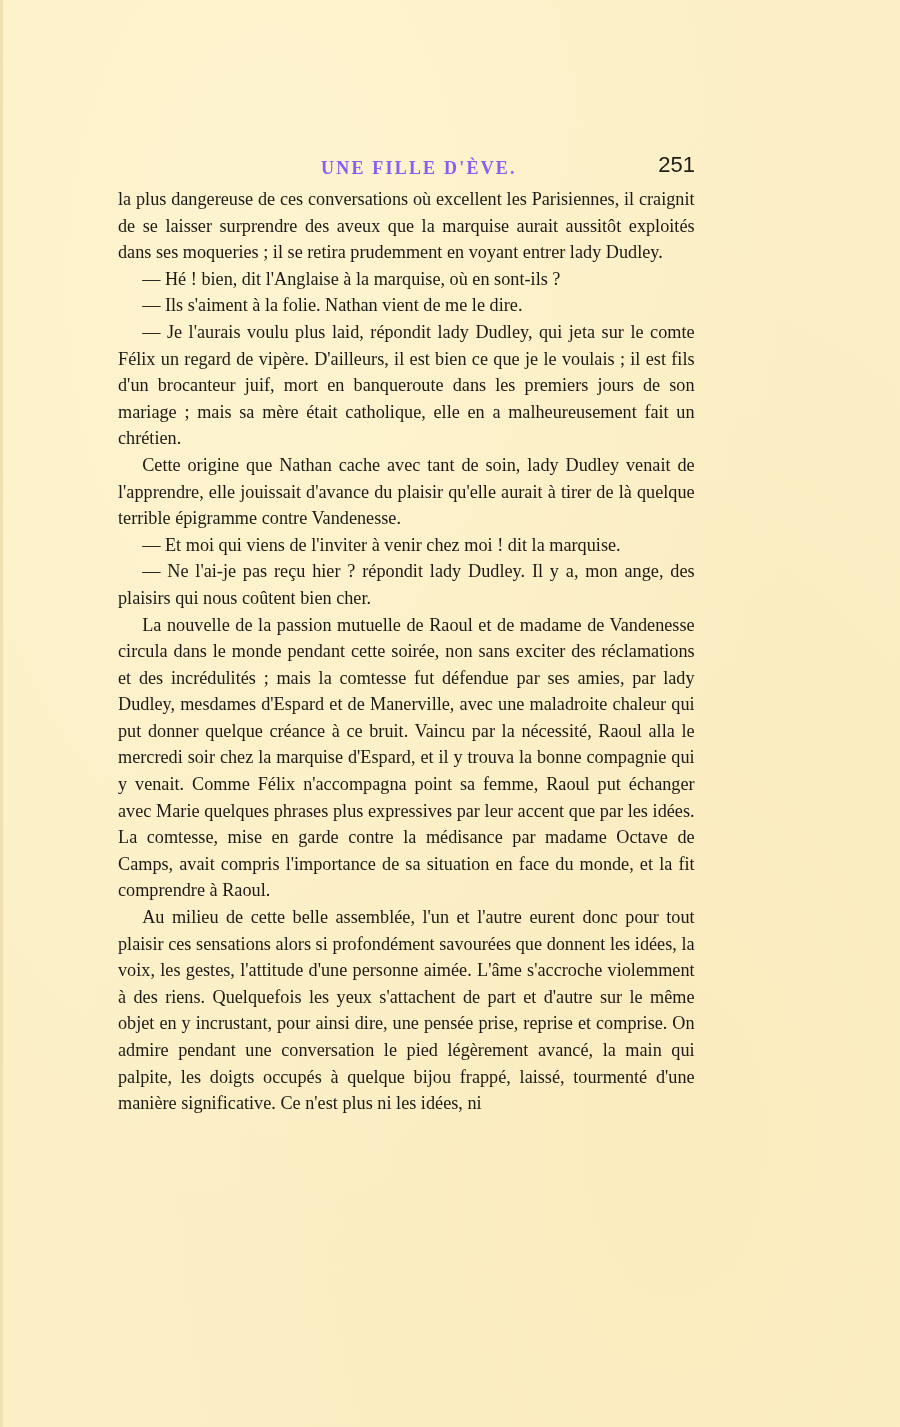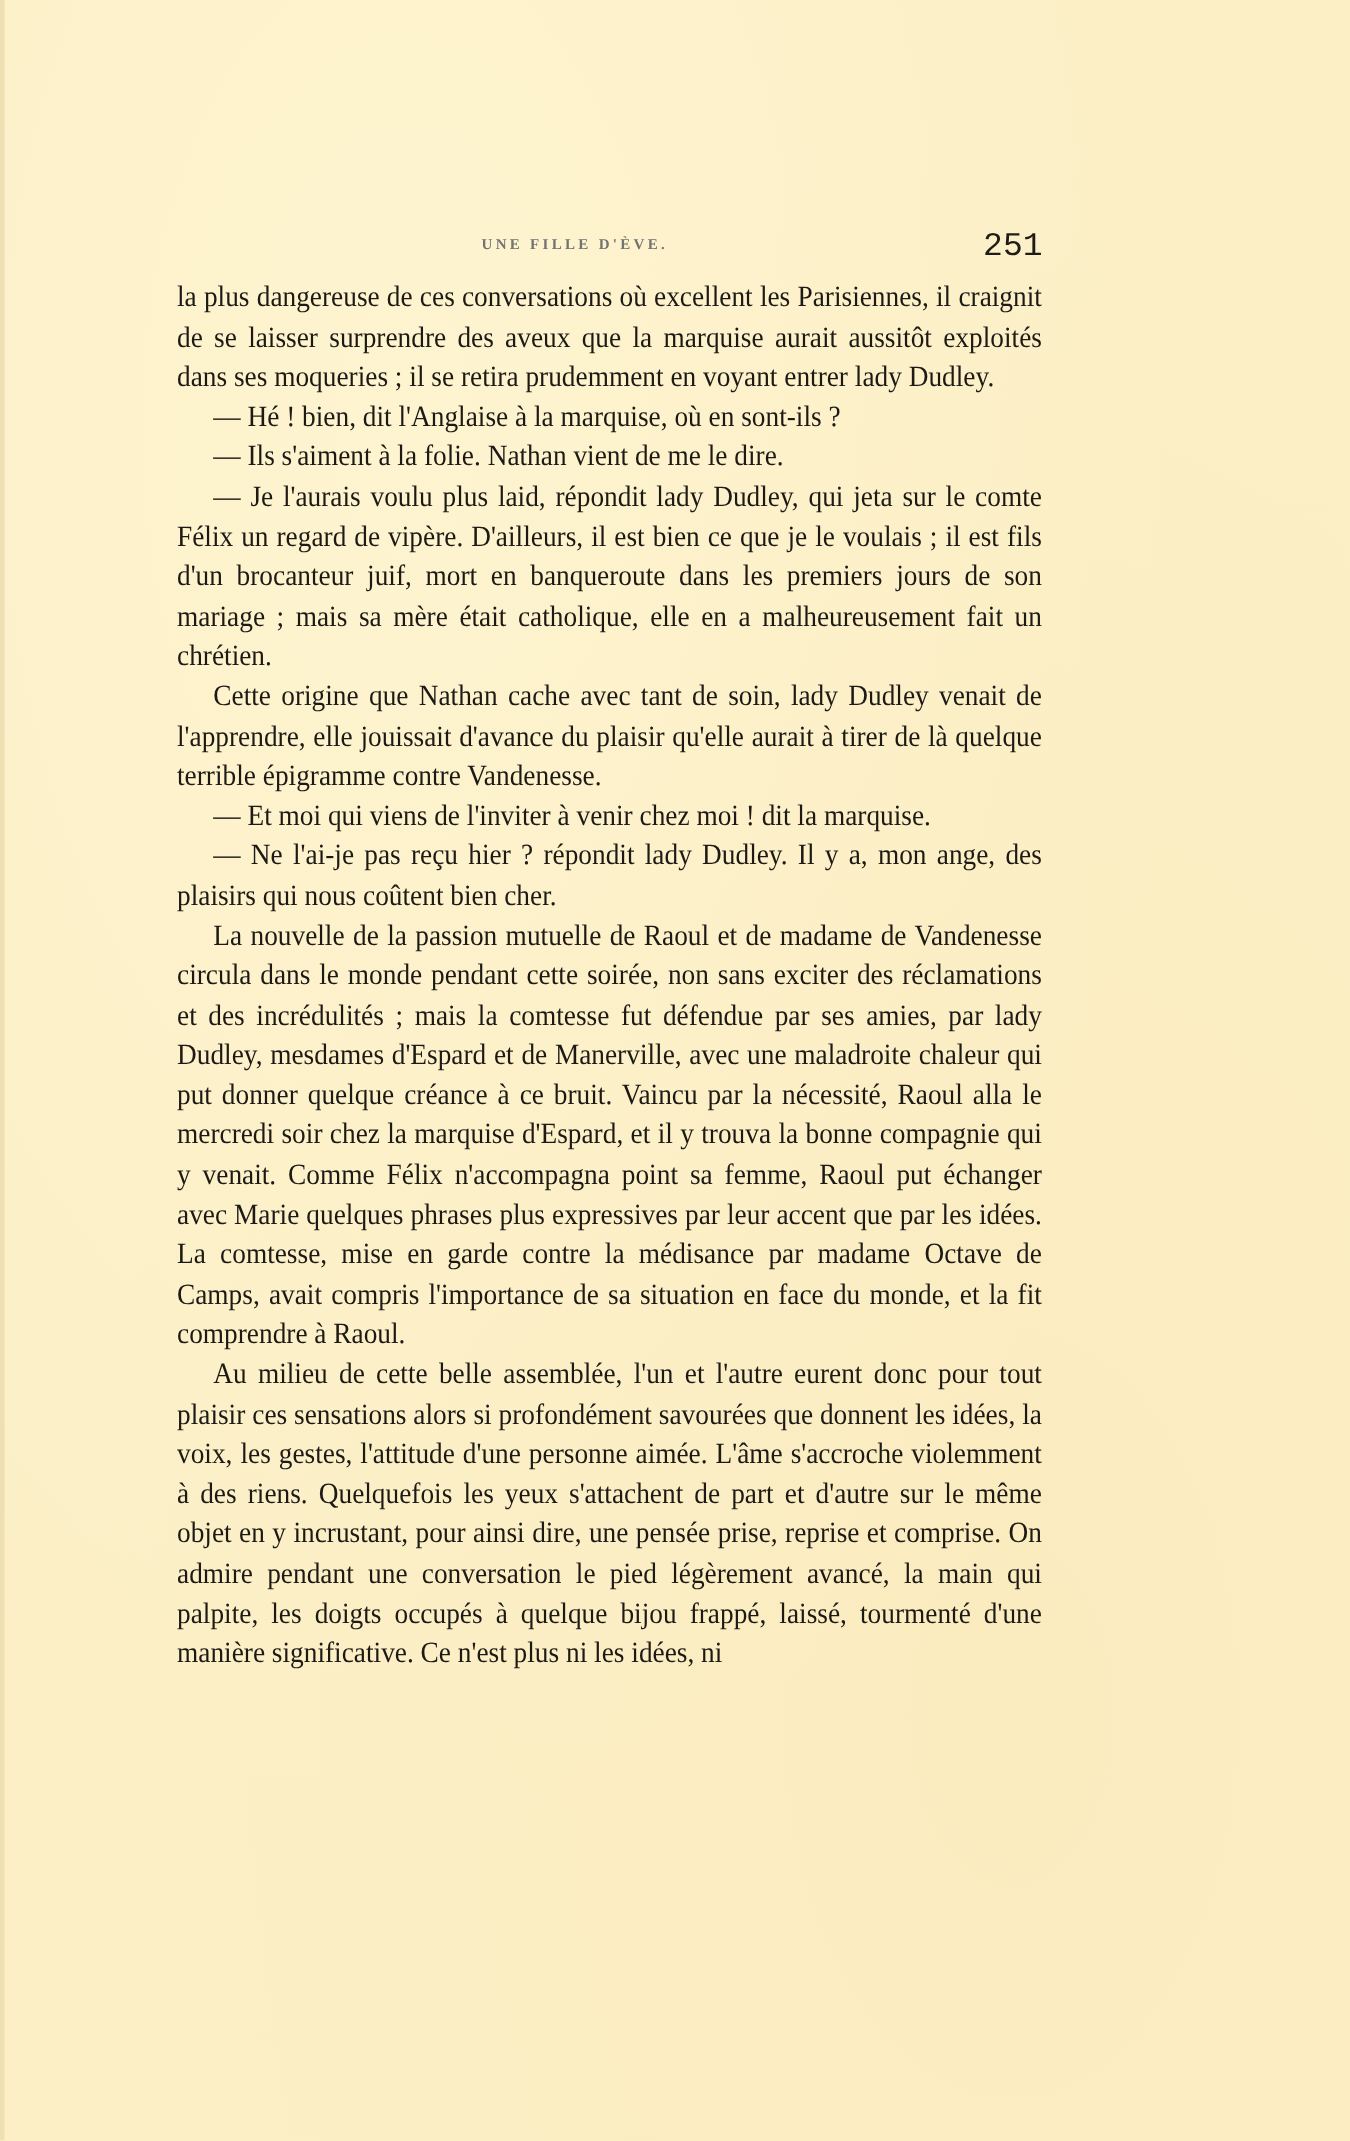--- a/index.html
+++ b/index.html
@@ -32,30 +32,30 @@
     }
     .running-head {
       position: relative;
       height: 36px;
     }
     .head-title {
       position: absolute;
       left: 203px;
       top: 8px;
       font-family: "Liberation Serif", serif;
-      font-size: 10px;
+      font-size: 18px;
       letter-spacing: 2.2px;
       font-weight: bold;
-      color: #737373;
+      color: #8b5cf6;
     }
     .page-number {
       position: absolute;
       right: 0px;
       top: 2px;
-      font-family: Liberation Mono, monospace;
+      font-family: Liberation Sans, sans-serif;
       font-size: 22px;
       color: #1f1c18;
     }
     .body-text {
       margin-top: 0px;
       font-family: "Liberation Serif", serif;
       font-size: 19.6px;
       line-height: 26.6px;
       text-align: justify;
       color: #1d1a15;

